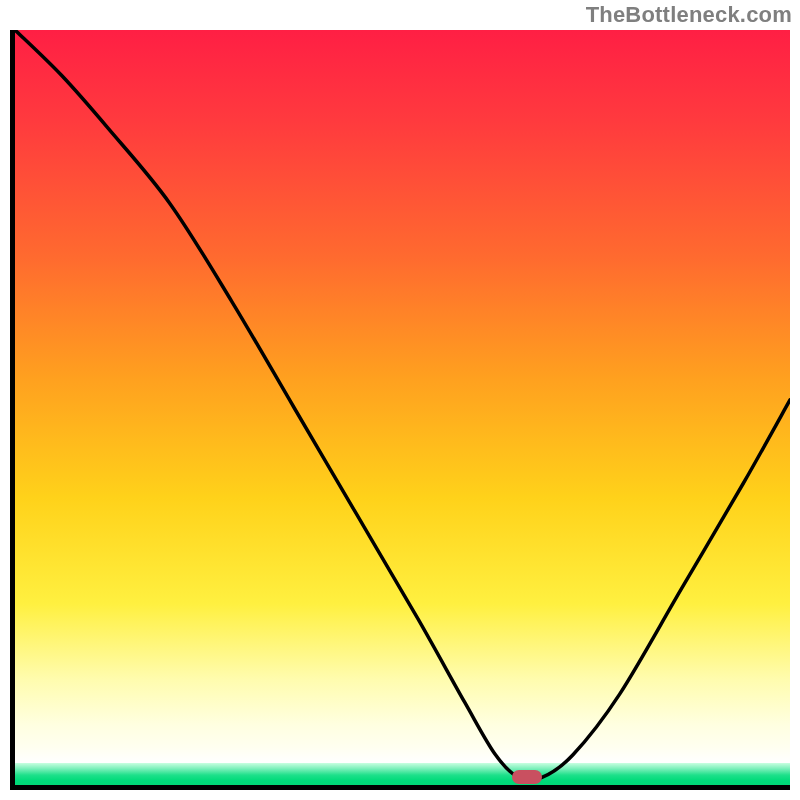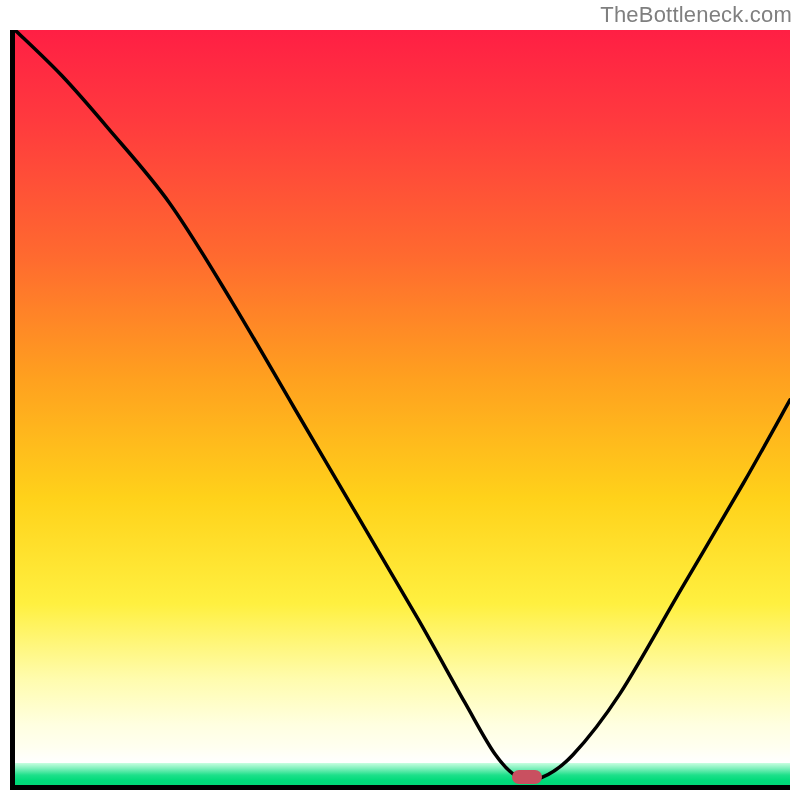--- a/index.html
+++ b/index.html
@@ -10,21 +10,21 @@
     background: #ffffff;
     font-family: Arial, Helvetica, sans-serif;
     position: relative;
   }
   .watermark {
     position: absolute;
     top: 2px;
     right: 8px;
     font-size: 22px;
     color: #7f7f7f;
-    font-weight: 400;
+    font-weight: 700;
     letter-spacing: 0.2px;
   }
   .plot-frame {
     position: absolute;
     left: 10px;
     top: 30px;
     width: 780px;
     height: 760px;
     box-sizing: border-box;
     border-left: 5px solid #000;

